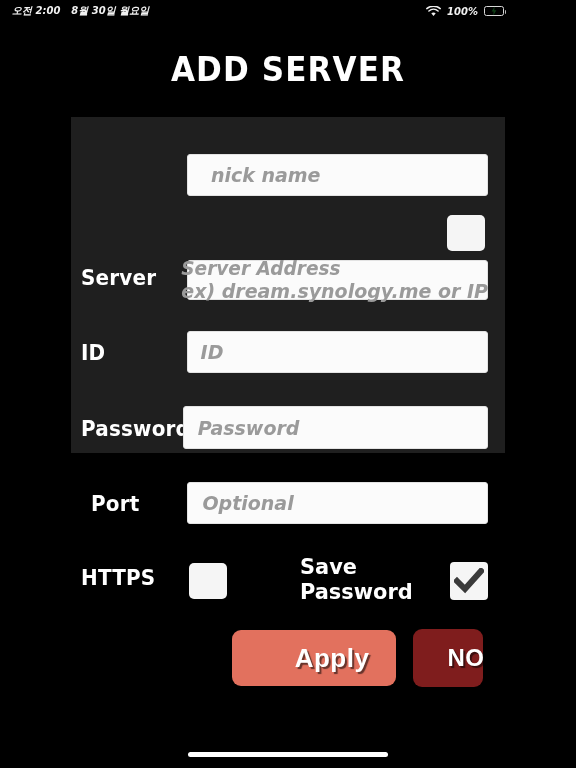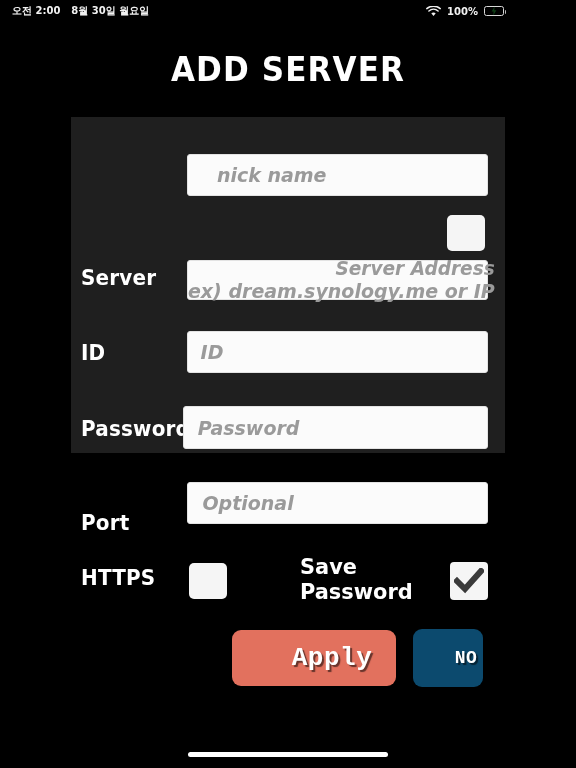--- a/index.html
+++ b/index.html
@@ -20,20 +20,21 @@
   
   #statusbar {
     position: absolute;
     top: 0; left: 0;
     width: 516px; height: 22px;
     display: flex;
     align-items: center;
     justify-content: space-between;
     padding: 4px 12px;
     color: #ffffff;
+    font-style: italic;
   }
   .sb-left { display: flex; align-items: center; gap: 11px; }
   .sb-right { display: flex; align-items: center; gap: 6px; }
   .sb-text {
     font-family: "DejaVu Sans", sans-serif;
     font-size: 10px;
     font-weight: bold;
     color: #f2f2f2;
     letter-spacing: 0px;
     white-space: nowrap;
@@ -119,48 +120,48 @@
     font-style: italic;
     color: #9a9a9a;
     font-size: 20px;
     white-space: nowrap;
     transform: scaleX(0.95);
   }
 
   
   #row-title      { left: 81px;  top: 145px; }
   #row-title .label { width: 96px; }
-  #fld-title { position: absolute; left: 187px; top: 154px; width: 301px; height: 42px; padding-left: 26px; }
+  #fld-title { position: absolute; left: 187px; top: 154px; width: 301px; height: 42px; padding-left: 20px; }
 
   #row-quick { left: 282px; top: 217px; display: flex; align-items: center; gap: 12px; }
   #row-quick .label { font-size: 22px; }
 
   #row-server { left: 81px; top: 266px; align-items: center; }
   #fld-server {
     position: absolute; left: 187px; top: 260px;
     width: 301px; height: 40px;
     justify-content: center;
   }
   #server-ph-wrap {
     position: absolute;
     left: 50%; top: 50%;
     transform: translate(-50%, -50%);
-    text-align: right;
+    text-align: left;
     width: 330px;
   }
   #server-ph-wrap .ph { display: block; line-height: 1.12; font-size: 19.5px; }
   #server-ph-line2 { font-size: 20px !important; }
 
   #row-id { left: 81px; top: 341px; }
   #fld-id { position: absolute; left: 187px; top: 331px; width: 301px; height: 42px; padding-left: 12px; }
 
   #row-pass { left: 81px; top: 417px; }
   #fld-pass { position: absolute; left: 183px; top: 406px; width: 305px; height: 43px; padding-left: 11px; }
 
-  #row-port { left: 81px; top: 492px; margin-top: 19px; }
+  #row-port { left: 91px; top: 492px; }
   #fld-port { position: absolute; left: 187px; top: 482px; width: 301px; height: 42px; padding-left: 12px; text-align: right; }
 
   #row-https { left: 81px; top: 566px; }
 
   
   .cbox {
     background: #f5f5f5;
     border-radius: 5px;
     display: flex;
     align-items: center;
@@ -185,40 +186,40 @@
   }
 
   
   .btn {
     position: absolute;
     display: flex;
     align-items: center;
     justify-content: center;
     border: none;
     cursor: pointer;
-    font-family: Liberation Mono, monospace;
+    font-family: Liberation Sans, sans-serif;
     font-weight: bold;
     color: #ffffff;
     text-shadow: 2px 2px 1px rgba(0,0,0,0.55);
     padding-left: 36px;
   }
   #btn-apply {
     left: 232px; top: 630px;
     width: 164px; height: 56px;
     background: #e2715e;
     border-radius: 9px;
     font-size: 26px;
     letter-spacing: 0.5px;
   }
   #btn-no {
     left: 413px; top: 629px;
     width: 70px; height: 58px;
-    background: #0c4a6e;
+    background: #7f1d1d;
     border-radius: 9px;
-    font-size: 18px;
+    font-size: 24px;
     letter-spacing: 0.5px;
   }
 
   
   #home-indicator {
     position: absolute;
     left: 50%; bottom: 11px;
     transform: translateX(-50%);
     width: 200px; height: 5px;
     background: #ffffff;

